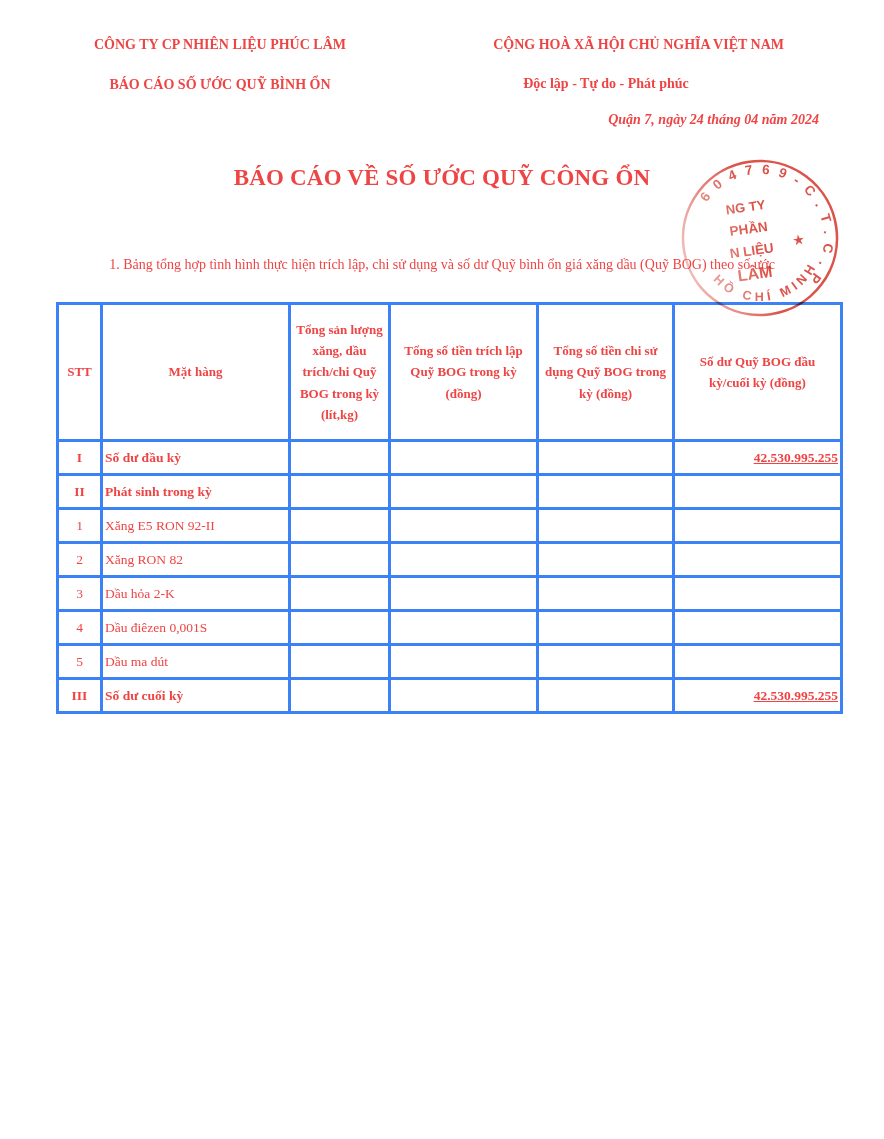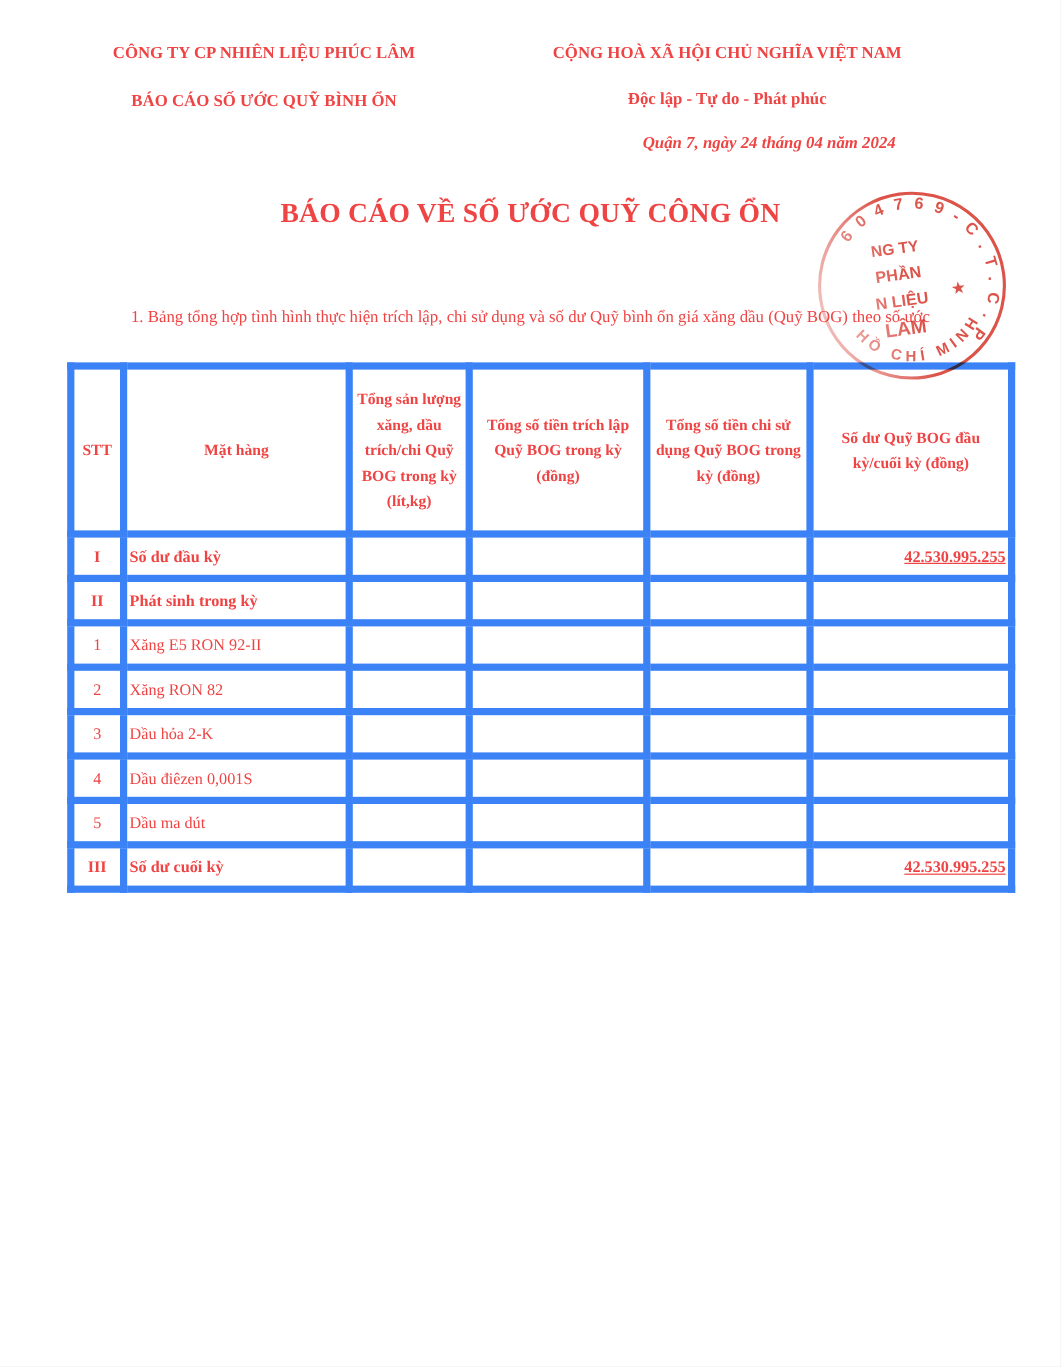--- a/index.html
+++ b/index.html
@@ -5,33 +5,33 @@
   html,body{margin:0;padding:0;background:#e8e8e8;}
   .page{
     position:relative; width:884px; height:1139px; margin:0 auto;
     background:#ffffff; overflow:hidden;
     font-family:"Liberation Serif","DejaVu Serif",serif;
     color:#ef4444;
   }
   .abs{position:absolute;}
   .hl1{left:55px; top:37px; width:330px; text-align:center; font-weight:bold; font-size:14px;}
   .hl2{left:55px; top:77px; width:330px; text-align:center; font-weight:bold; font-size:14px;}
-  .hr1{left:428px; top:37px; width:356px; text-align:center; font-weight:bold; font-size:14px;}
+  .hr1{left:428px; top:37px; width:356px; text-align:right; font-weight:bold; font-size:14px;}
   .hr2{left:428px; top:76px; width:356px; text-align:center; font-weight:bold; font-size:14px;}
-  .hr3{left:463px; top:112px; width:356px; text-align:center; font-weight:bold; font-style:italic; font-size:14px;}
+  .hr3{left:463px; top:112px; width:356px; text-align:right; font-weight:bold; font-style:italic; font-size:14px;}
   .doc-title{left:0; top:165px; width:884px; text-align:center; font-weight:bold; font-size:23px; letter-spacing:0.2px;}
   .intro1{left:30px; top:257px; width:824px; text-align:center; font-size:14px; white-space:nowrap;}
   .intro2{left:30px; top:281px; width:824px; text-align:center; font-size:14px; white-space:nowrap;}
 
   table.bog{
     position:absolute; left:56px; top:302px; width:784px;
     border-collapse:collapse; table-layout:fixed;
   }
   table.bog th, table.bog td{
-    border:6px solid #3b82f6; overflow:hidden;
+    border:3px solid #3b82f6; overflow:hidden;
   }
   table.bog th{
     font-weight:bold; font-size:13px; text-align:center; vertical-align:middle;
     line-height:1.62; padding:4px 3px; height:126px;
   }
   table.bog td{
     font-size:13.5px; height:31px; padding:0 2px; vertical-align:middle;
   }
   td.c-stt{text-align:center;}
   td.c-item{text-align:left; padding-left:5px;}

